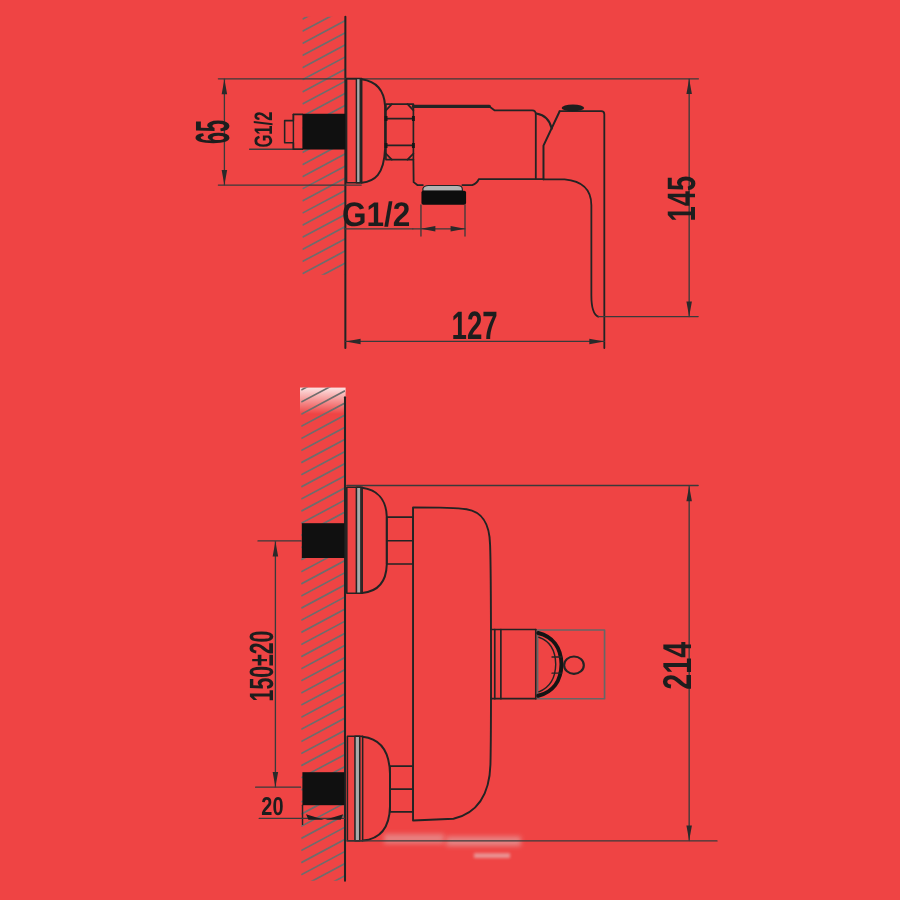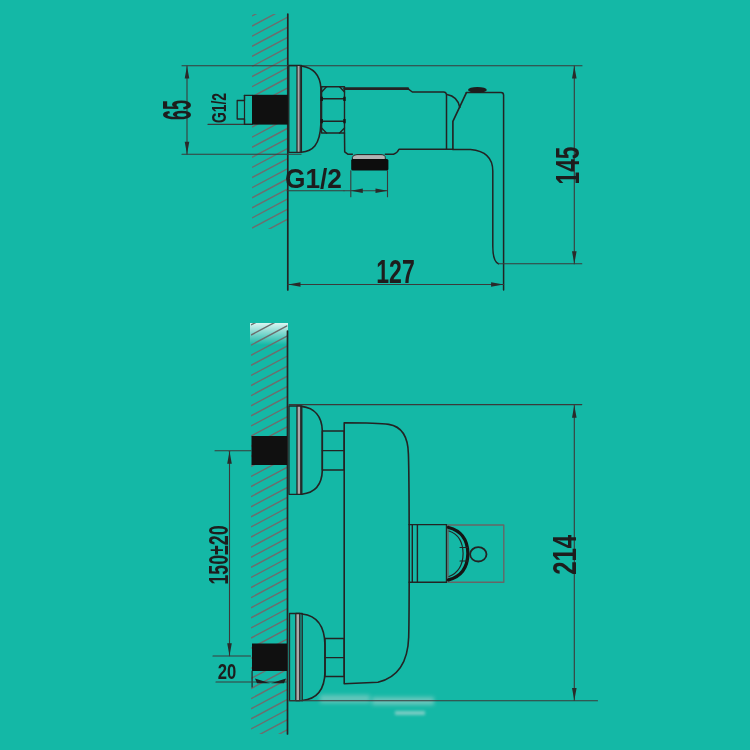--- a/index.html
+++ b/index.html
@@ -1,16 +1,16 @@
 <!DOCTYPE html>
 <html><head>
 <meta charset="utf-8">
 <style>
   html,body{margin:0;padding:0;background:#fff;}
-  #page{position:relative;width:750px;height:750px;background:#14b8a6;overflow:hidden;
+  #page{position:relative;width:750px;height:750px;background:#ef4444;overflow:hidden;
         font-family:"Liberation Sans", sans-serif;}
   svg{position:absolute;left:0;top:0;filter:blur(0.35px);}
   svg text{font-weight:bold;}
 </style>
 </head>
 <body>
 <div id="page">
 
   <div style="position:absolute;left:250px;top:323px;width:38px;height:22px;background:linear-gradient(rgba(255,255,255,.85),rgba(255,255,255,0));"></div>
 

